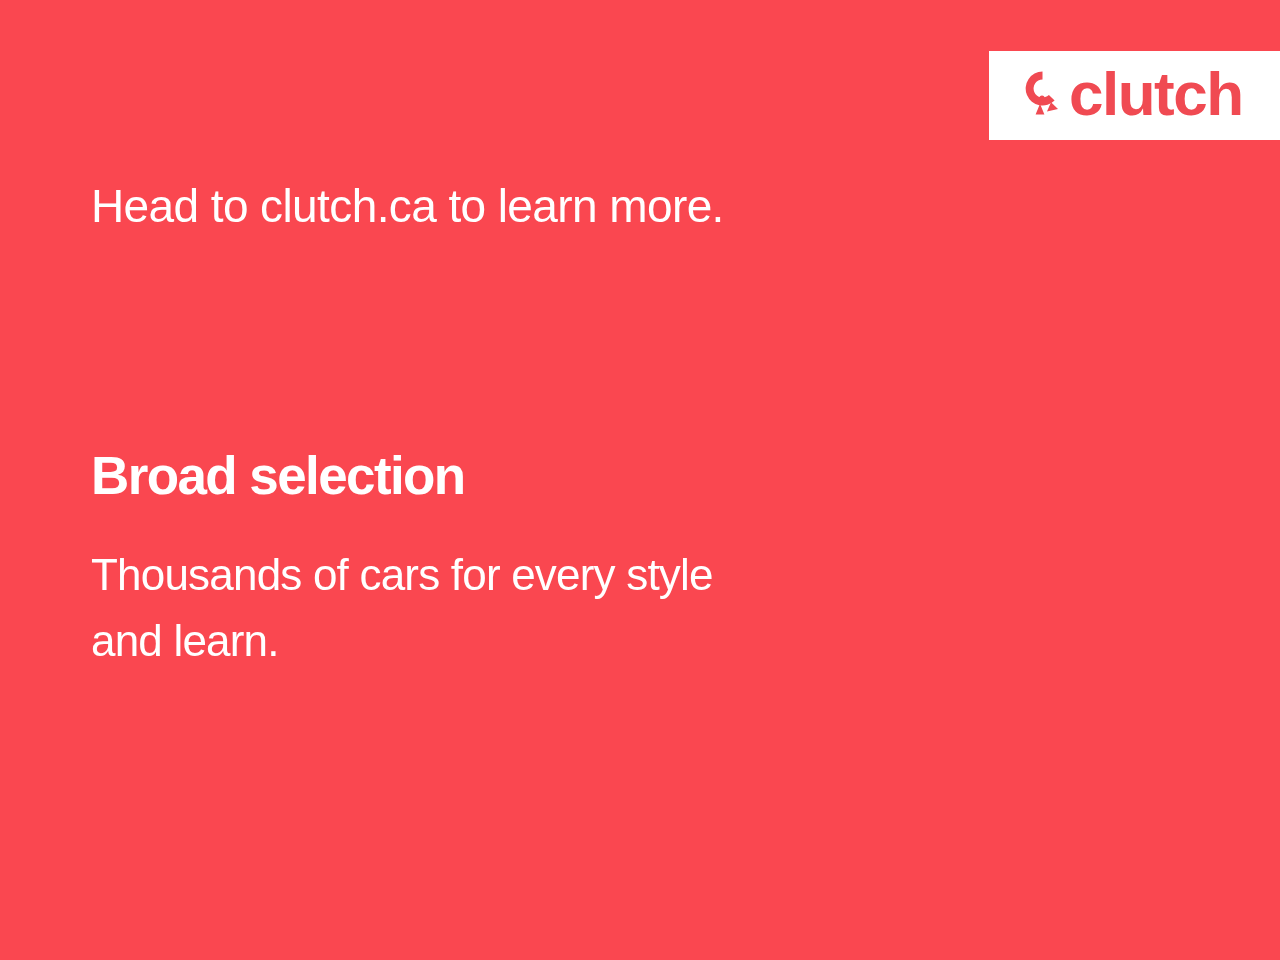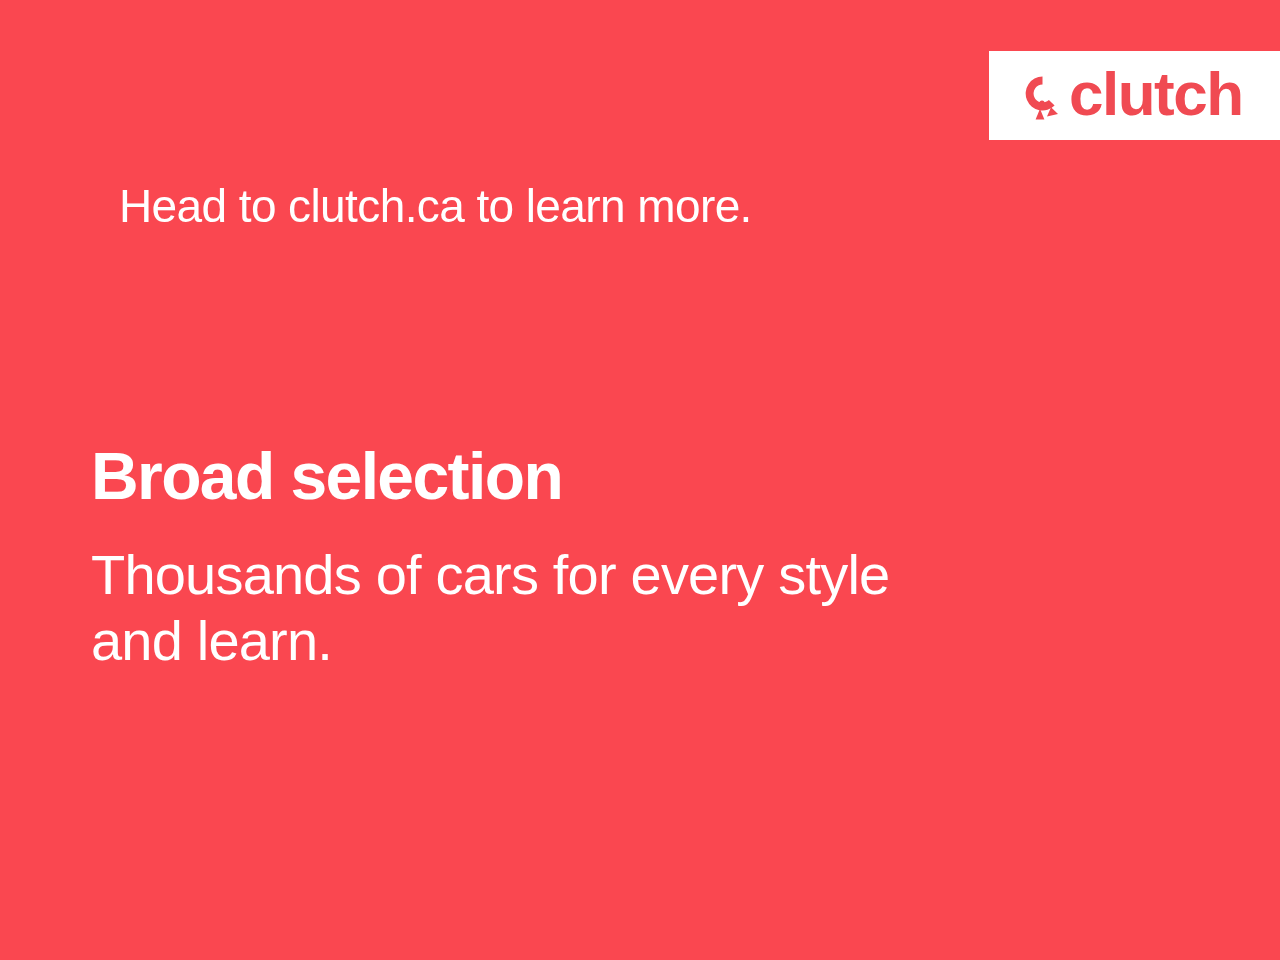--- a/index.html
+++ b/index.html
@@ -32,21 +32,20 @@
     height: 89px;
     background: #FFFFFF;
     display: flex;
     align-items: center;
     justify-content: flex-start;
     padding-left: 30px;
     box-sizing: border-box;
   }
   .logo-lockup {
     display: flex;
-    align-items: center;
     gap: 0px;
   }
   .logo-mark {
     display: block;
     width: 48px;
     height: 52px;
     flex: 0 0 auto;
     margin-right: 2px;
   }
   .logo-word {
@@ -64,41 +63,40 @@
   .kicker {
     position: absolute;
     left: 91px;
     top: 178px;
     font-size: 46px;
     font-weight: 500;
     line-height: 56px;
     letter-spacing: -0.6px;
     color: #FFFFFF;
     white-space: nowrap;
-    margin-left: 28px;
   }
 
   .headline {
     position: absolute;
     left: 91px;
     top: 434px;
-    font-size: 66px;
+    font-size: 53px;
     font-weight: 700;
     line-height: 84px;
     letter-spacing: -1.6px;
     color: #FFFFFF;
     white-space: nowrap;
   }
 
   .subhead {
     position: absolute;
     left: 91px;
     top: 542px;
     width: 960px;
-    font-size: 56px;
+    font-size: 44px;
     font-weight: 400;
     line-height: 66px;
     letter-spacing: -0.8px;
     color: #FFFFFF;
   }
   .subhead .line {
     display: block;
     white-space: nowrap;
   }
 </style>

